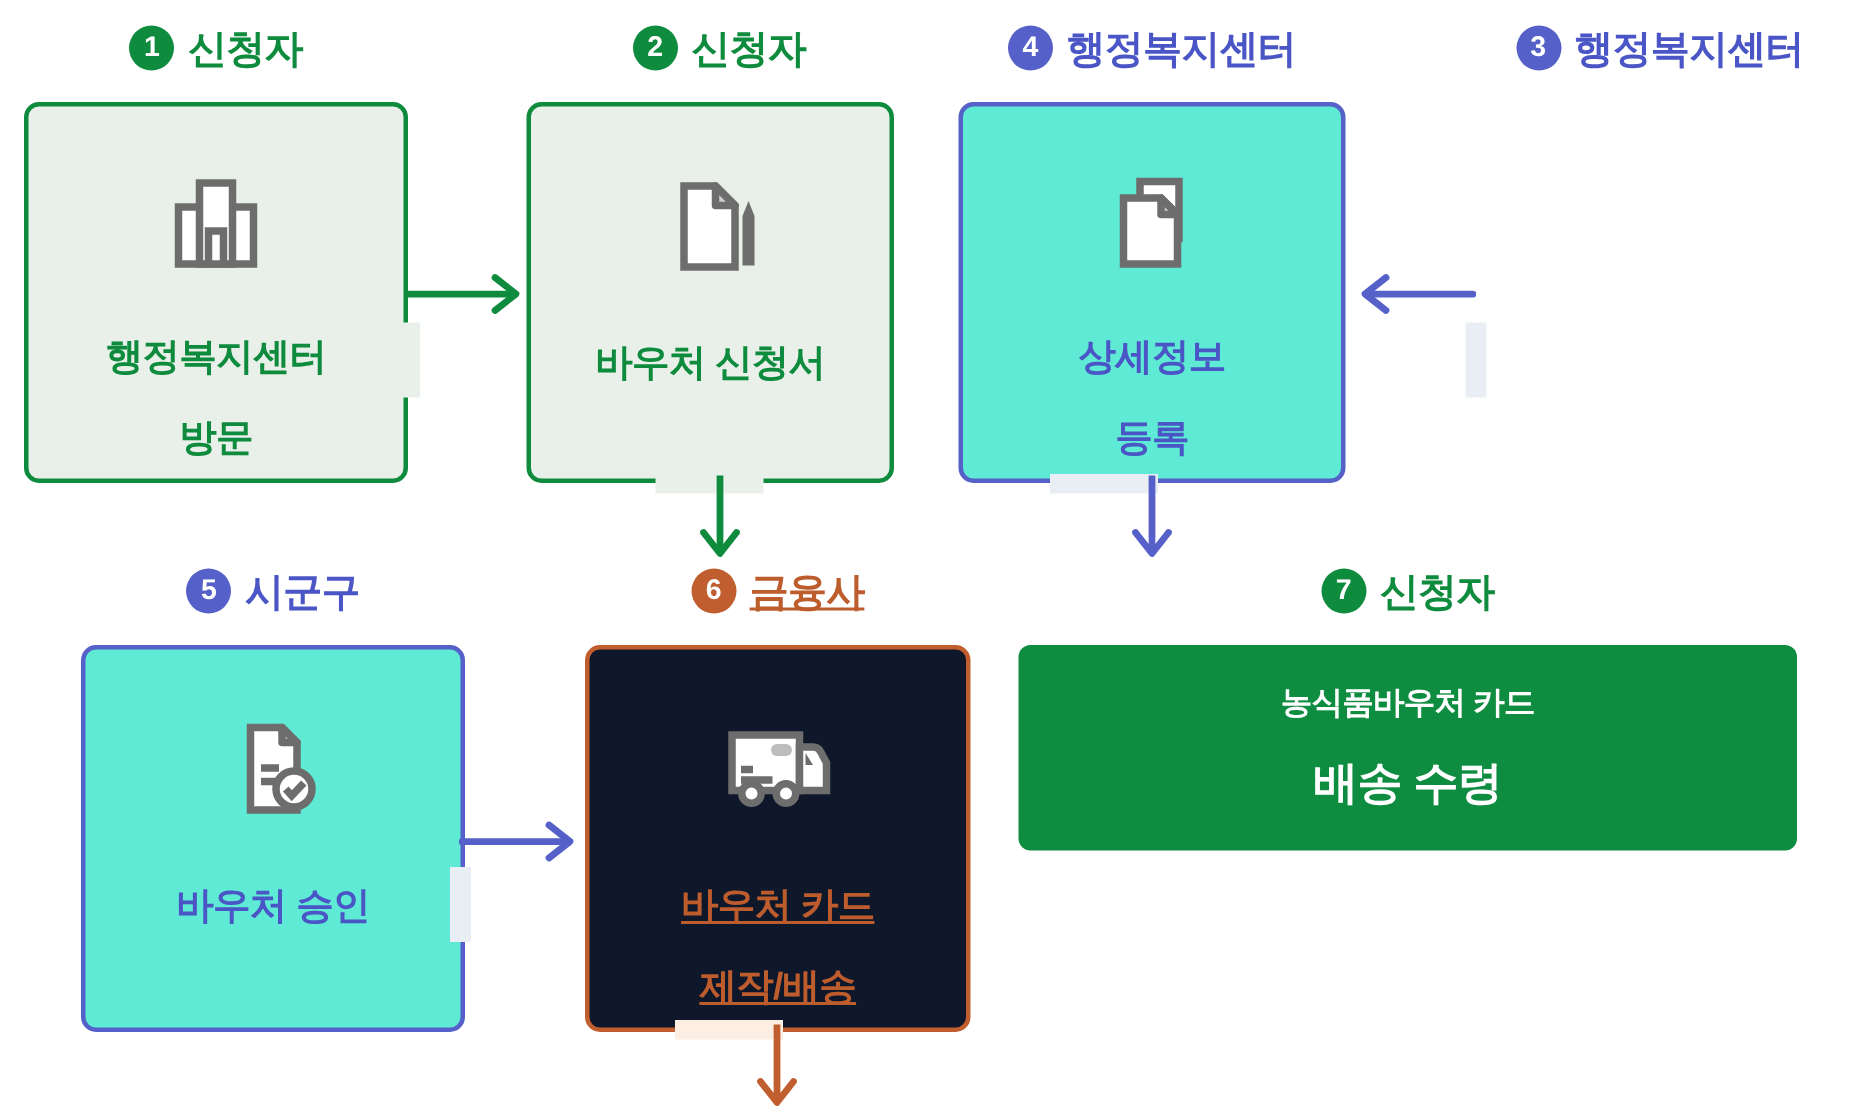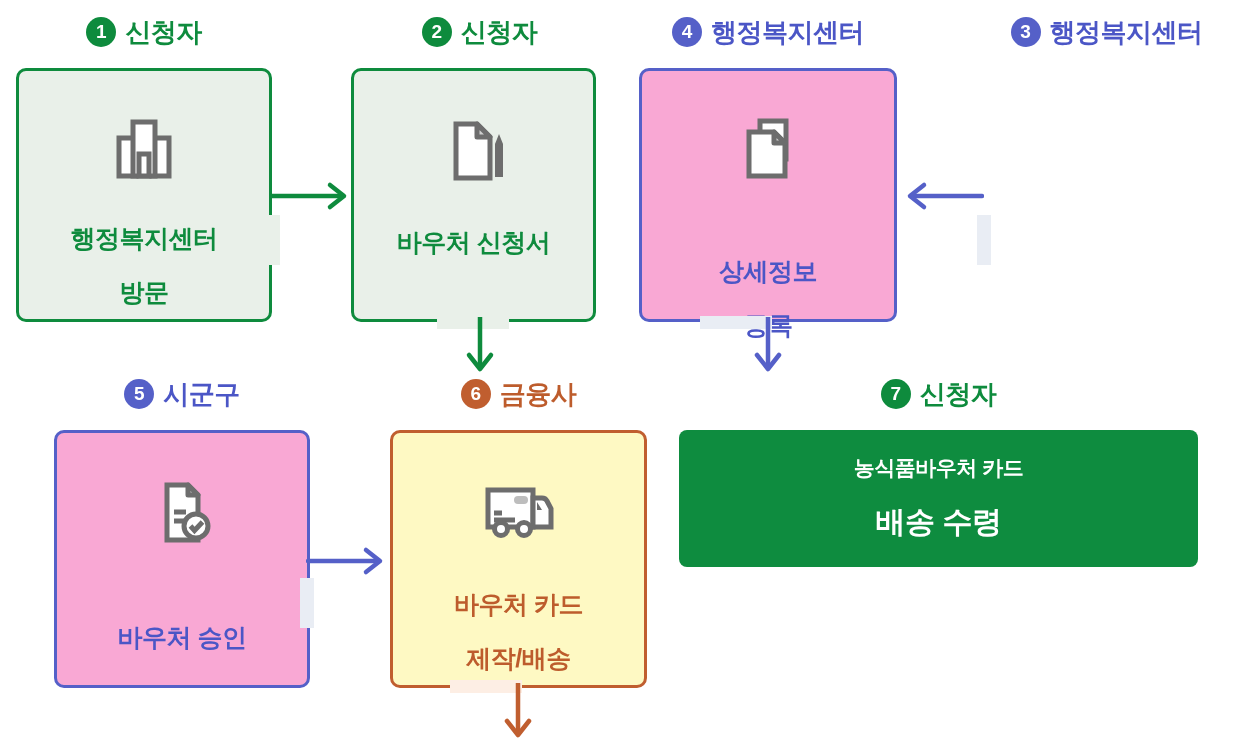--- a/index.html
+++ b/index.html
@@ -13,28 +13,28 @@
   .badge{
     width:30px;height:30px;border-radius:50%;color:#ffffff;font-size:19px;font-weight:700;
     display:flex;align-items:center;justify-content:center;flex:0 0 auto;
   }
   .badge.green{background:#0e8b3d;}
   .badge.blue{background:#5560c8;}
   .badge.orange{background:#c05e2f;}
   .badge-label{font-size:26px;font-weight:700;letter-spacing:-0.5px;}
   .green-text{color:#0e8b3d;}
   .blue-text{color:#4b56c6;}
-  .orange-text{color:#bd5c2c;}
+  .orange-text{color:#bd5c2c;text-decoration:underline;}
   .box{
     position:absolute;box-sizing:border-box;border-radius:10px;border:3px solid;
     display:flex;flex-direction:column;align-items:center;padding-top:40px;z-index:1;
   }
   .box.green{border-color:#0e8b3d;background:#e9f0e9;}
-  .box.blue{border-color:#5560c8;background:#f9a8d4;gap:33px;}
-  .box.orange{border-color:#c05e2f;background:#fef9c3;}
+  .box.blue{border-color:#5560c8;background:#5eead4;}
+  .box.orange{border-color:#c05e2f;background:#0f172a;}
   .box .icon{height:80px;display:flex;align-items:center;justify-content:center;}
   .box-label{
     margin-top:24px;text-align:center;font-size:25px;font-weight:700;
     line-height:54px;letter-spacing:-0.5px;white-space:nowrap;
   }
   .box.solid-green{
     background:#0e8c3f;border:none;border-radius:8px;padding-top:0;
     justify-content:center;gap:20px;
   }
   .solid-line1{color:#ffffff;font-size:21px;font-weight:700;letter-spacing:-0.5px;text-align:center;}

